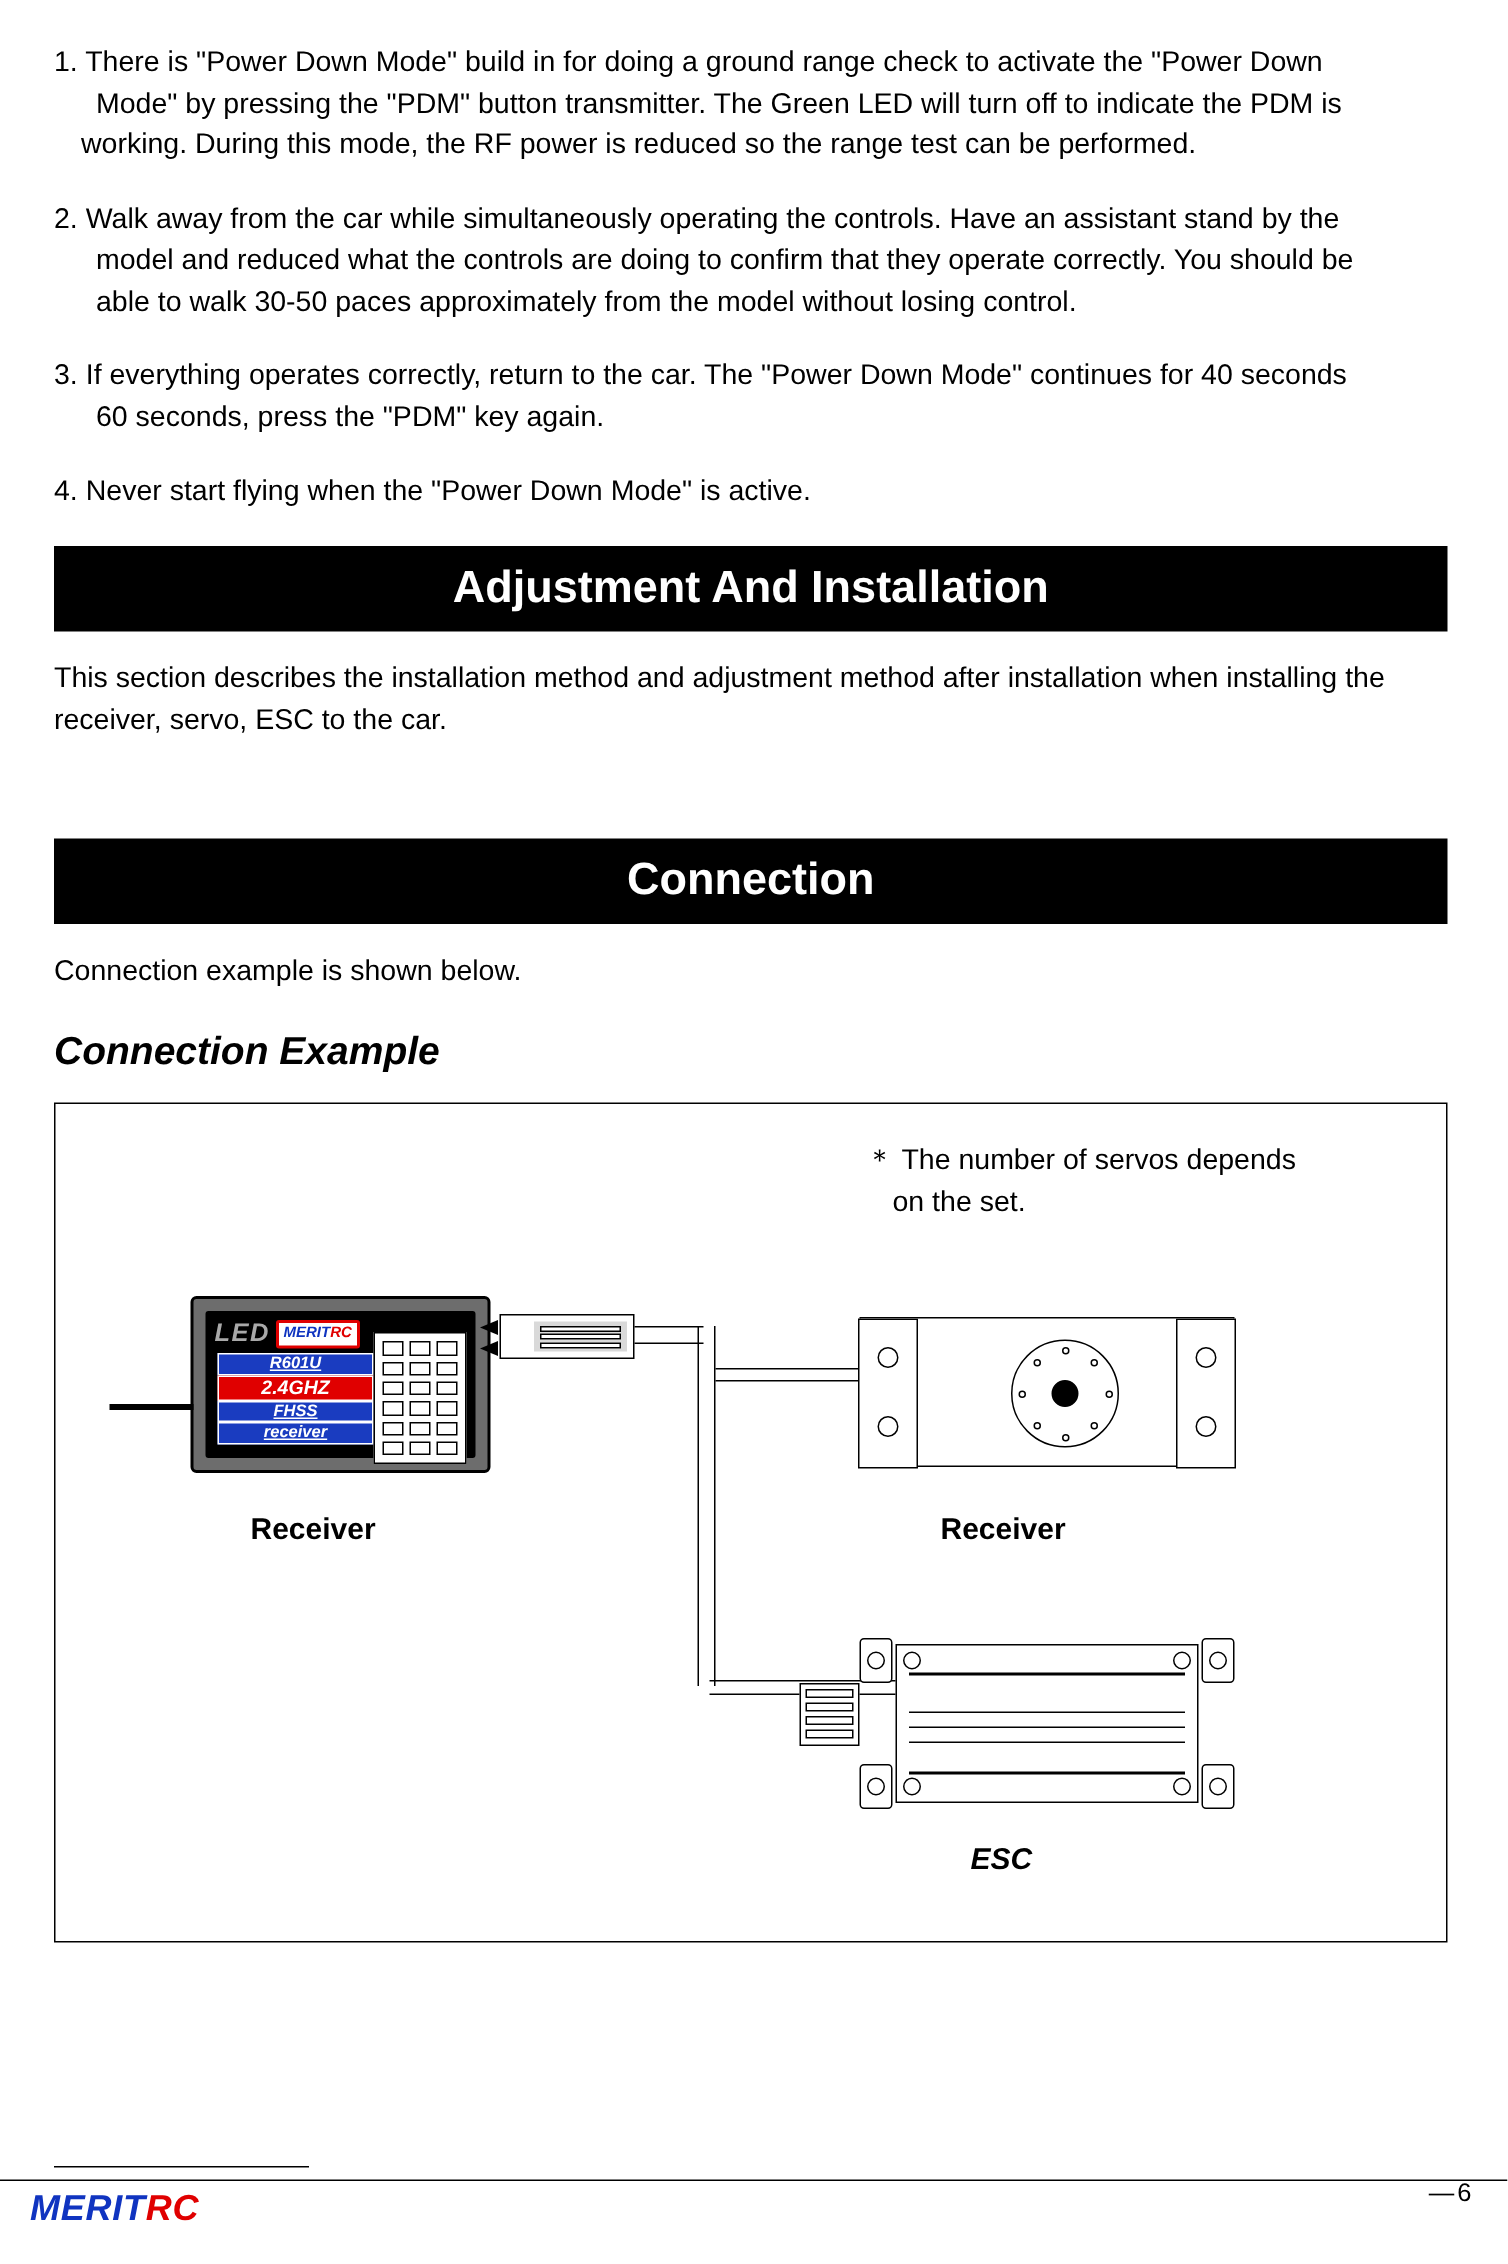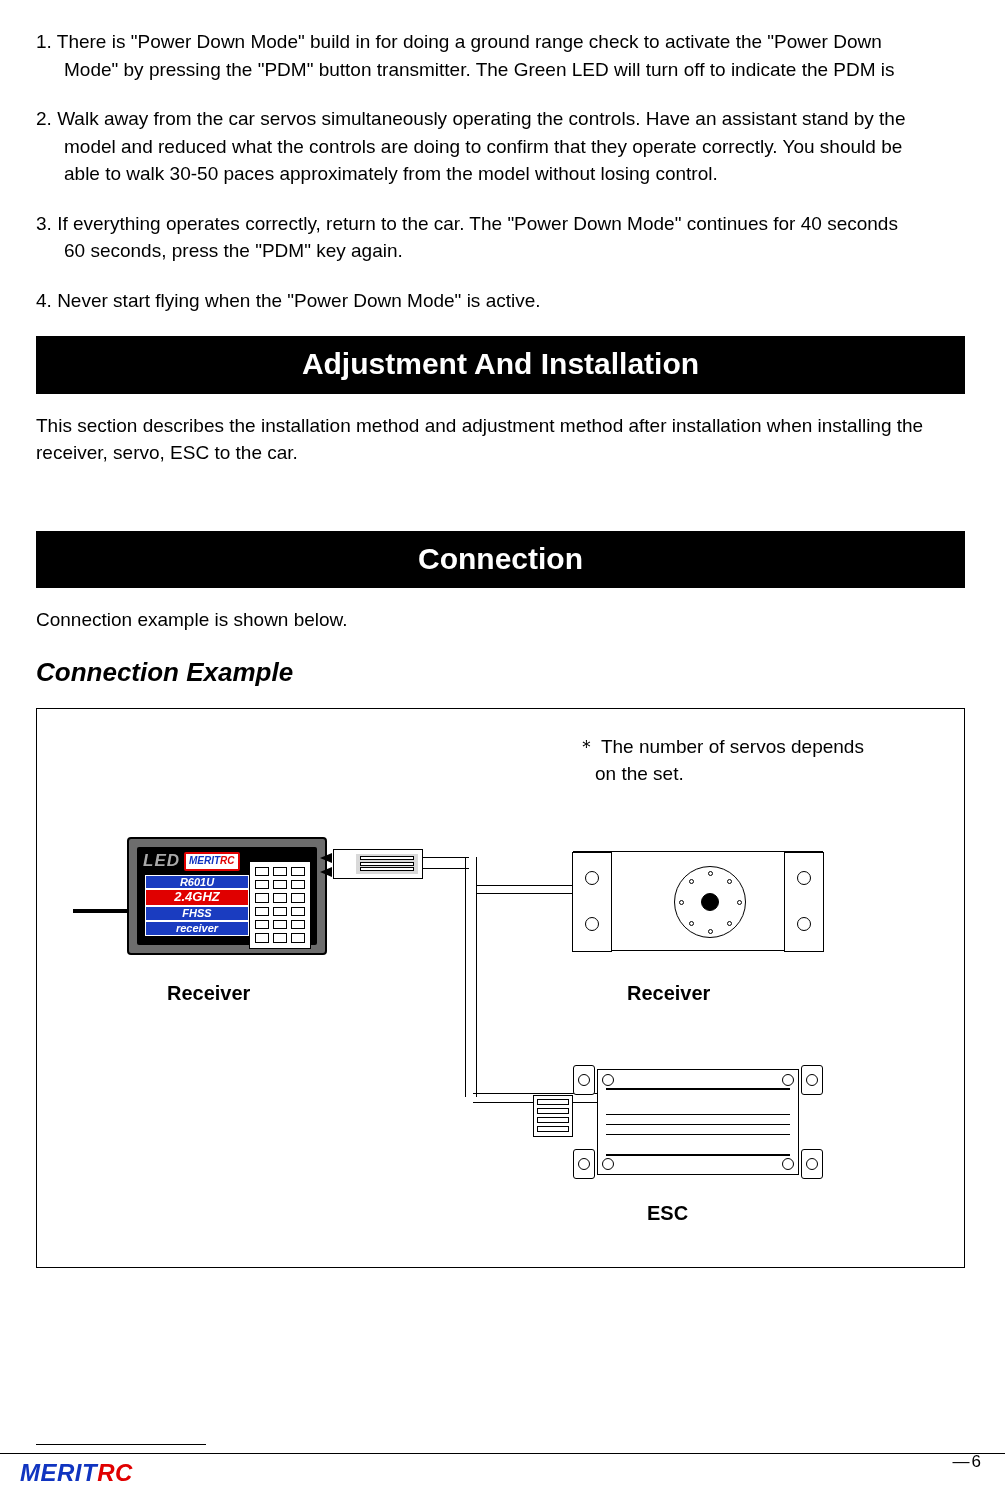--- a/index.html
+++ b/index.html
@@ -34,21 +34,21 @@
     border: 1.5px solid #000;
     padding: 20px 24px 24px 24px;
     position: relative;
     height: 560px;
   }
   .note { position: absolute; top: 24px; left: 540px; font-size: 19px; }
   .note .cont { padding-left: 18px; }
   .recv-label { position: absolute; font-weight: 900; font-size: 20px; }
   .rl1 { top: 270px; left: 130px; }
   .rl2 { top: 270px; left: 590px; }
-  .rl3 { top: 490px; left: 610px; }
+  .rl3 { top: 490px; left: 610px; font-style: italic; }
 
   
   .receiver {
     position: absolute; top: 128px; left: 90px; width: 200px; height: 118px;
     background: #6d6d6d; border: 2px solid #000; border-radius: 4px;
   }
   .receiver-inner {
     position: absolute; inset: 8px; background: #000; border-radius: 2px;
   }
   .led-panel {
@@ -63,21 +63,21 @@
   }
   .merit-badge .rc { color: #e00000; }
   .label-stack {
     position: absolute; top: 28px; left: 8px; width: 104px;
     display: flex; flex-direction: column; gap: 0;
   }
   .lbl {
     color: #fff; text-align: center; font-weight: 900; font-size: 11px;
     border: 1px solid #fff; line-height: 1.15; font-style: italic;
   }
-  .lbl-blue { background: #1a3cc0; }
+  .lbl-blue { background: #1a3cc0; text-decoration: underline; }
   .lbl-red  { background: #e00000; font-size: 13px; }
   .num-col {
     position: absolute; top: 28px; left: 114px; width: 12px;
     display: flex; flex-direction: column;
   }
   .num-col span {
     color: #000; background: #fff; border: 1px solid #000;
     font-size: 8px; font-weight: 900; text-align: center; line-height: 9px; height: 10px;
   }
   .pin-grid {
@@ -166,25 +166,26 @@
   .pnum { position: absolute; right: 24px; bottom: 18px; font-size: 17px; }
   .pnum .dash { letter-spacing: -2px; margin-right: 4px; }
 </style>
 </head>
 <body>
 
 <div class="list-item">
   <span class="num">1.</span>
   <span class="body">There is "Power Down Mode" build in for doing a ground range check to activate the "Power Down</span>
   <div class="cont">Mode" by pressing the "PDM" button  transmitter. The Green LED will  turn off to indicate the PDM is</div>
+  <div style="padding-left:18px">working. During this mode, the RF power is reduced so the range test  can be performed.</div>
 </div>
 
 <div class="list-item">
   <span class="num">2.</span>
-  <span class="body">Walk away from the car servos simultaneously operating the controls. Have an assistant stand by the</span>
+  <span class="body">Walk away from the car while simultaneously operating the controls. Have an assistant stand by the</span>
   <div class="cont">model and reduced what the controls are doing to confirm that they operate correctly. You should be</div>
   <div class="cont">able to walk 30-50 paces approximately from the model without losing control.</div>
 </div>
 
 <div class="list-item">
   <span class="num">3.</span>
   <span class="body">If everything operates correctly, return to the car. The "Power Down Mode" continues for 40 seconds</span>
   <div class="cont">60 seconds, press the "PDM" key again.</div>
 </div>
 

